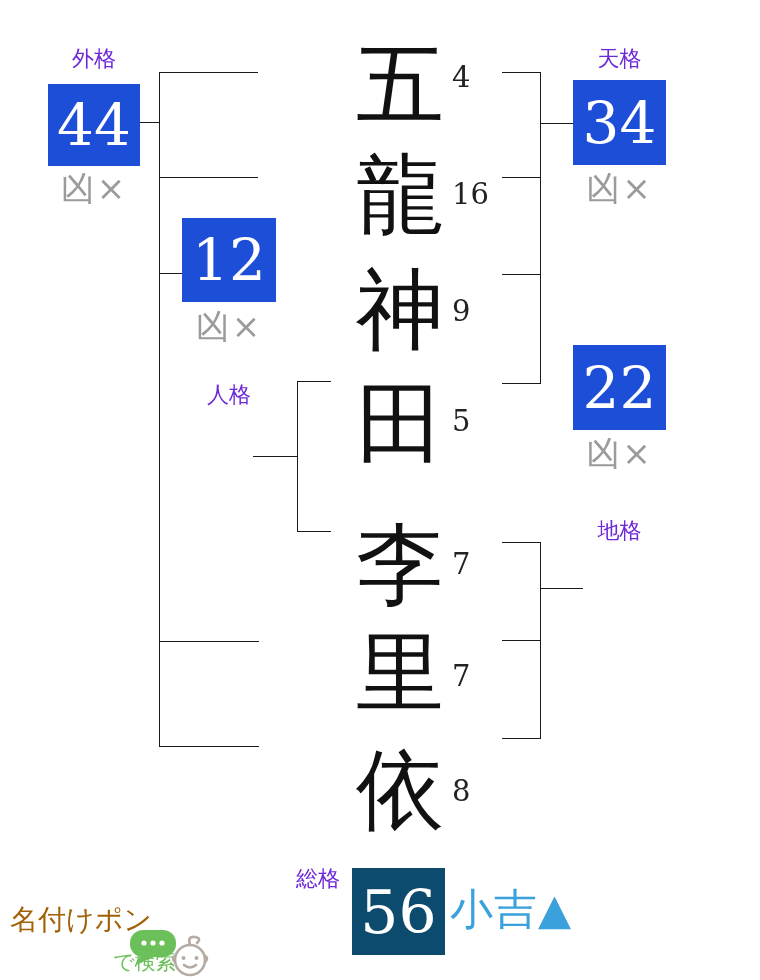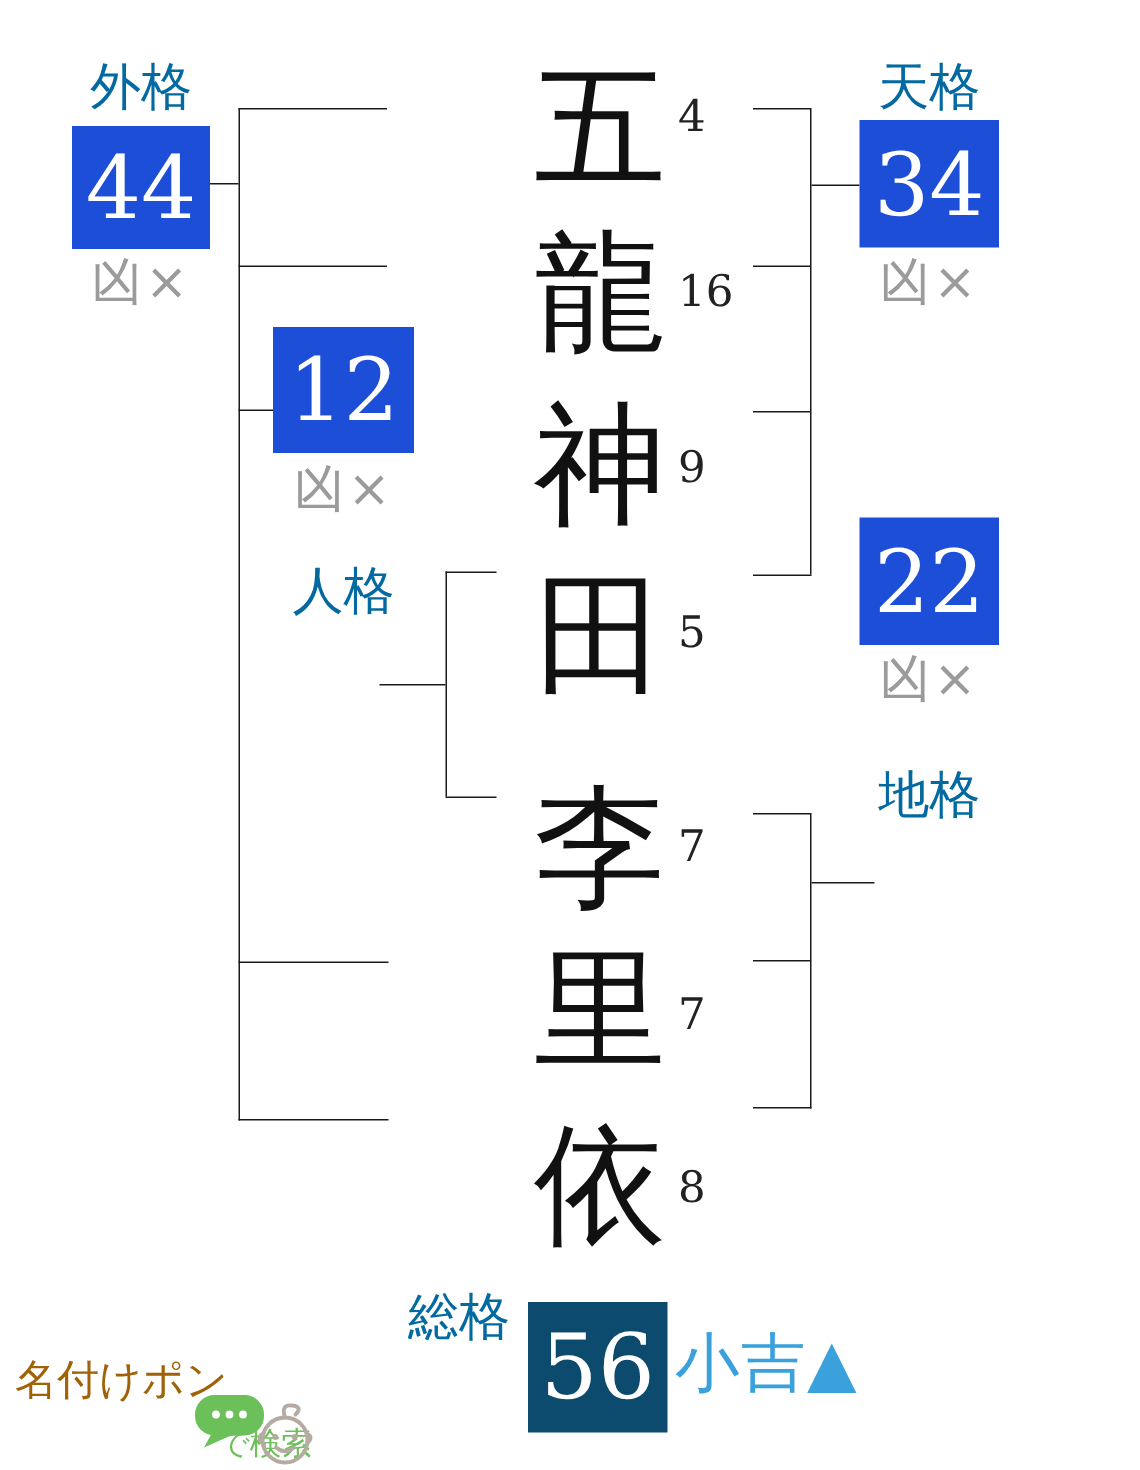--- a/index.html
+++ b/index.html
@@ -22,26 +22,26 @@
     font-family:"DejaVu Serif","Liberation Serif",serif;
     font-size:29px;line-height:34px;color:#222222;
   }
   
   .numbox{
     position:absolute;display:flex;align-items:center;justify-content:center;
     background:#1d4ed8;color:#ffffff;
     font-family:"DejaVu Serif","Liberation Serif",serif;font-size:58px;
   }
   .numbox.blue{background:#0c4a6e;font-size:60px;}
-  .kakulabel{position:absolute;color:#0369a1;font-size:34px;line-height:29px;text-align:center;}
+  .kakulabel{position:absolute;color:#6d28d9;font-size:22px;line-height:29px;text-align:center;}
   .judge{position:absolute;color:#9b9b9b;font-size:34px;line-height:40px;text-align:center;letter-spacing:2px;}
   .soukaku-result{position:absolute;color:#3aa1dc;font-size:43px;line-height:50px;letter-spacing:1px;}
   
   .logo-brand{position:absolute;left:10px;top:904px;color:#a16207;font-size:28px;line-height:32px;}
-  .logo-suffix{position:absolute;left:113px;top:950px;color:#6cc05a;font-size:21px;line-height:24px;margin-left:32px;}
+  .logo-suffix{position:absolute;left:113px;top:950px;color:#6cc05a;font-size:21px;line-height:24px;}
   .logo-art{position:absolute;left:126px;top:920px;}
 </style>
 </head>
 <body>
 
 <div class="canvas">
 
   <div class="vline" style="left:159px;top:72px;height:675px"></div>
   <div class="hline" style="left:159px;top:72px;width:99px"></div>
   <div class="hline" style="left:159px;top:177px;width:99px"></div>

